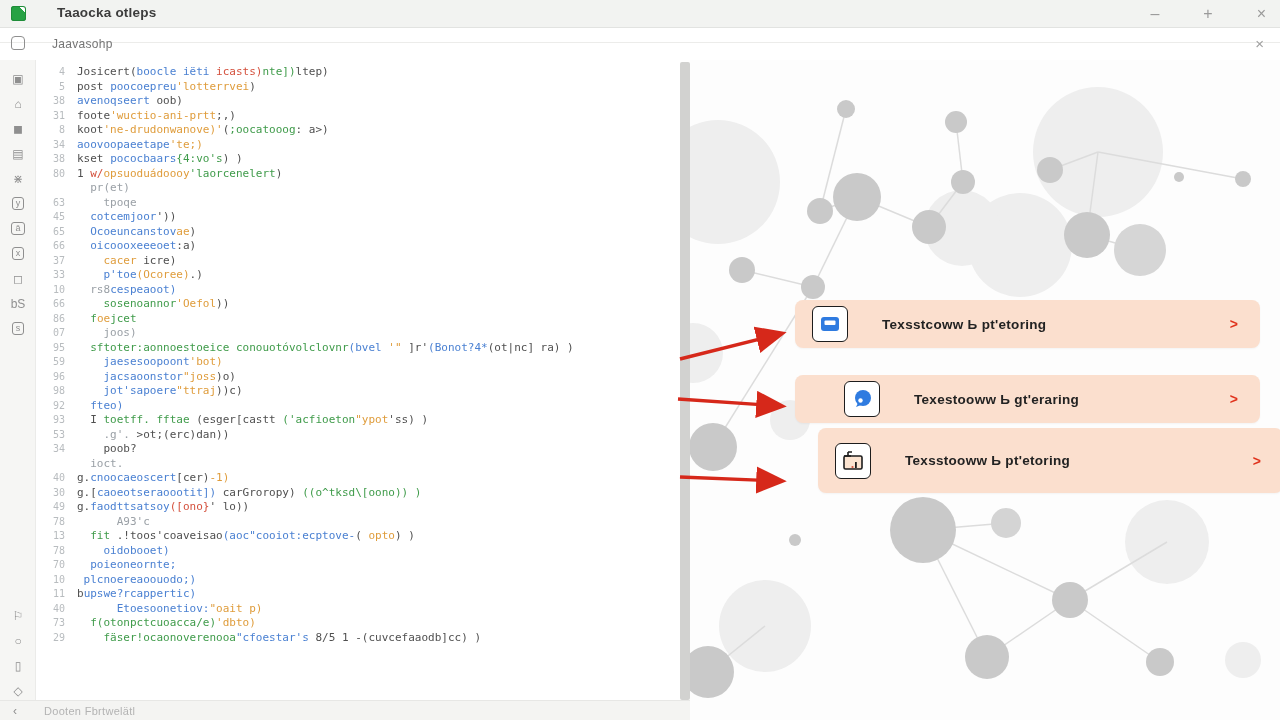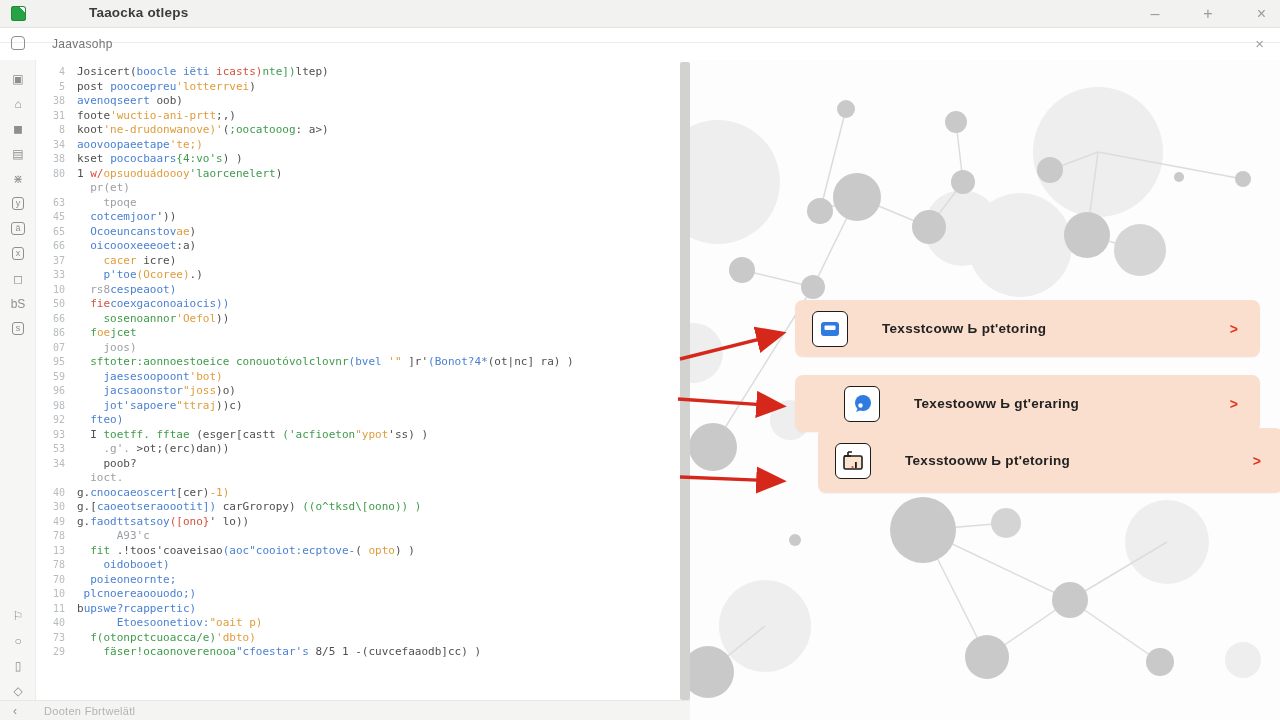--- a/index.html
+++ b/index.html
@@ -1,21 +1,21 @@
 <!DOCTYPE html>
 <html><head>
 <meta charset="utf-8">
 <style>
   * { margin:0; padding:0; box-sizing:border-box; }
   html,body { width:1280px; height:720px; font-family:"Liberation Sans", sans-serif; background:#fff; overflow:hidden; }
 
   
   .titlebar { position:absolute; left:0; top:0; width:1280px; height:28px; background:#f2f3f1; border-bottom:1px solid #e2e3e1; display:flex; align-items:center; }
   .app-icon { position:absolute; left:11px; top:6px; width:15px; height:15px; border-radius:3px; background:linear-gradient(225deg,#ffffff 0 26%,#27a244 26%); box-shadow:0 0 0 1px #1f8c39 inset; }
-  .title-text { position:absolute; left:57px; top:5px; font-size:13.5px; font-weight:700; color:#3c3c3c; letter-spacing:.2px;margin-left:32px; }
+  .title-text { position:absolute; left:57px; top:5px; font-size:13.5px; font-weight:700; color:#3c3c3c; letter-spacing:.2px; }
   .win-controls { position:absolute; right:10px; top:0; height:28px; display:flex; align-items:center; gap:36px; color:#9a9a9a; font-size:16px; }
   .win-controls span { cursor:default; line-height:28px; padding:0 4px; }
 
   
   .tabbar { position:absolute; left:0; top:28px; width:1280px; height:15px; background:#ffffff; border-bottom:1px solid #ececea; }
   .tab-icon { position:absolute; left:11px; top:8px; width:14px; height:14px; border:1.6px solid #8f8f8f; border-radius:4px 4px 3px 3px; }
   .tab-label { position:absolute; left:52px; top:9px; font-size:12px; color:#757575; letter-spacing:.3px; }
   .tab-close { position:absolute; right:16px; top:7px; color:#a0a0a0; font-size:15px; }
 
   
@@ -31,21 +31,21 @@
   .cl { display:flex; white-space:pre; }
   .ln { width:28px; text-align:right; color:#b8bcbf; flex:0 0 28px; margin-right:12px; font-size:10px; }
   .c-d{color:#4f4f4f} .c-b{color:#4a80d2} .c-g{color:#3f9b4a} .c-o{color:#df9c3b} .c-r{color:#d4503c} .c-gy{color:#9aa0a6}
   .vscroll { position:absolute; left:680px; top:62px; width:10px; height:638px; background:#d2d2d0; border-radius:2px; }
 
   
   .panel { position:absolute; left:690px; top:60px; width:590px; height:660px; background:#fdfdfd; overflow:hidden; }
   .netsvg { position:absolute; left:0; top:0; }
 
   
-  .card { position:absolute; left:795px; width:465px; height:57px; background:#fbdfce; border-radius:8px; display:flex; align-items:center; box-shadow:0 1px 2px rgba(0,0,0,.04); }
+  .card { position:absolute; left:795px; width:465px; height:48px; background:#fbdfce; border-radius:8px; display:flex; align-items:center; box-shadow:0 1px 2px rgba(0,0,0,.04); }
   .card-1 { top:300px; } .card-2 { top:375px;padding-left:32px; } .card-3 { top:428px; height:65px;margin-left:23px; }
   .card-iconbox { width:36px; height:36px; margin-left:17px; background:#ffffff; border:1.6px solid #1d1d1d; border-radius:6px; display:flex; align-items:center; justify-content:center; }
   .card-label { margin-left:34px; font-size:13.5px; font-weight:600; color:#222222; letter-spacing:.3px; }
   .card-chevron { position:absolute; right:22px; color:#e0321c; font-size:14px; font-weight:700; }
 
   
   .arrows { position:absolute; left:0; top:0; width:1280px; height:720px; pointer-events:none; }
 
   
   .statusbar { position:absolute; left:0; top:700px; width:690px; height:20px; background:#f4f4f2; border-top:1px solid #e7e7e5; display:flex; align-items:center; }
@@ -134,21 +134,20 @@
       <div class="cl"><span class="ln">38</span><span class="c-d">kset </span><span class="c-b">pococbaars</span><span class="c-g">{4:vo's</span><span class="c-d">) )</span></div>
       <div class="cl"><span class="ln">80</span><span class="c-d">1 </span><span class="c-r">w/</span><span class="c-o">opsuoduádoooy</span><span class="c-g">'laorcenelert</span><span class="c-d">)</span></div>
       <div class="cl"><span class="ln"></span><span class="c-gy">  pr(et)</span></div>
       <div class="cl"><span class="ln">63</span><span class="c-gy">    tpoqe</span></div>
       <div class="cl"><span class="ln">45</span><span class="c-b">  cotcemjoor</span><span class="c-d">'))</span></div>
       <div class="cl"><span class="ln">65</span><span class="c-b">  Ocoeuncanstov</span><span class="c-o">ae</span><span class="c-d">)</span></div>
       <div class="cl"><span class="ln">66</span><span class="c-b">  oicoooxeeeoet</span><span class="c-d">:a)</span></div>
       <div class="cl"><span class="ln">37</span><span class="c-o">    cacer</span><span class="c-d"> icre)</span></div>
       <div class="cl"><span class="ln">33</span><span class="c-b">    p'toe</span><span class="c-o">(Ocoree)</span><span class="c-d">.)</span></div>
       <div class="cl"><span class="ln">10</span><span class="c-gy">  rs8</span><span class="c-b">cespeaoot)</span></div>
-      <div class="cl"><span class="ln">50</span><span class="c-r">  fie</span><span class="c-b">coexgaconoaiocis))</span></div>
       <div class="cl"><span class="ln">66</span><span class="c-g">    sosenoannor</span><span class="c-o">'Oefol</span><span class="c-d">))</span></div>
       <div class="cl"><span class="ln">86</span><span class="c-g">  f</span><span class="c-o">oe</span><span class="c-g">jcet</span></div>
       <div class="cl"><span class="ln">07</span><span class="c-gy">    joos)</span></div>
       <div class="cl"><span class="ln">95</span><span class="c-g">  sftoter:aonnoestoeice conouotóvolclovnr</span><span class="c-b">(bvel</span><span class="c-o"> '" </span><span class="c-d">]r'</span><span class="c-b">(Bonot?4*</span><span class="c-d">(ot|nc] ra) )</span></div>
       <div class="cl"><span class="ln">59</span><span class="c-b">    jaesesoopoont</span><span class="c-o">'bot)</span></div>
       <div class="cl"><span class="ln">96</span><span class="c-b">    jacsaoonstor</span><span class="c-o">"joss</span><span class="c-d">)o)</span></div>
       <div class="cl"><span class="ln">98</span><span class="c-b">    jot'sapoere</span><span class="c-o">"ttraj</span><span class="c-d">))c)</span></div>
       <div class="cl"><span class="ln">92</span><span class="c-b">  fteo)</span></div>
       <div class="cl"><span class="ln">93</span><span class="c-d">  I </span><span class="c-g">toetff. fftae </span><span class="c-d">(esger[castt </span><span class="c-g">('acfioeton</span><span class="c-o">"ypot</span><span class="c-d">'ss) )</span></div>
       <div class="cl"><span class="ln">53</span><span class="c-gy">    .g'. </span><span class="c-d">&gt;ot;(erc)dan))</span></div>

